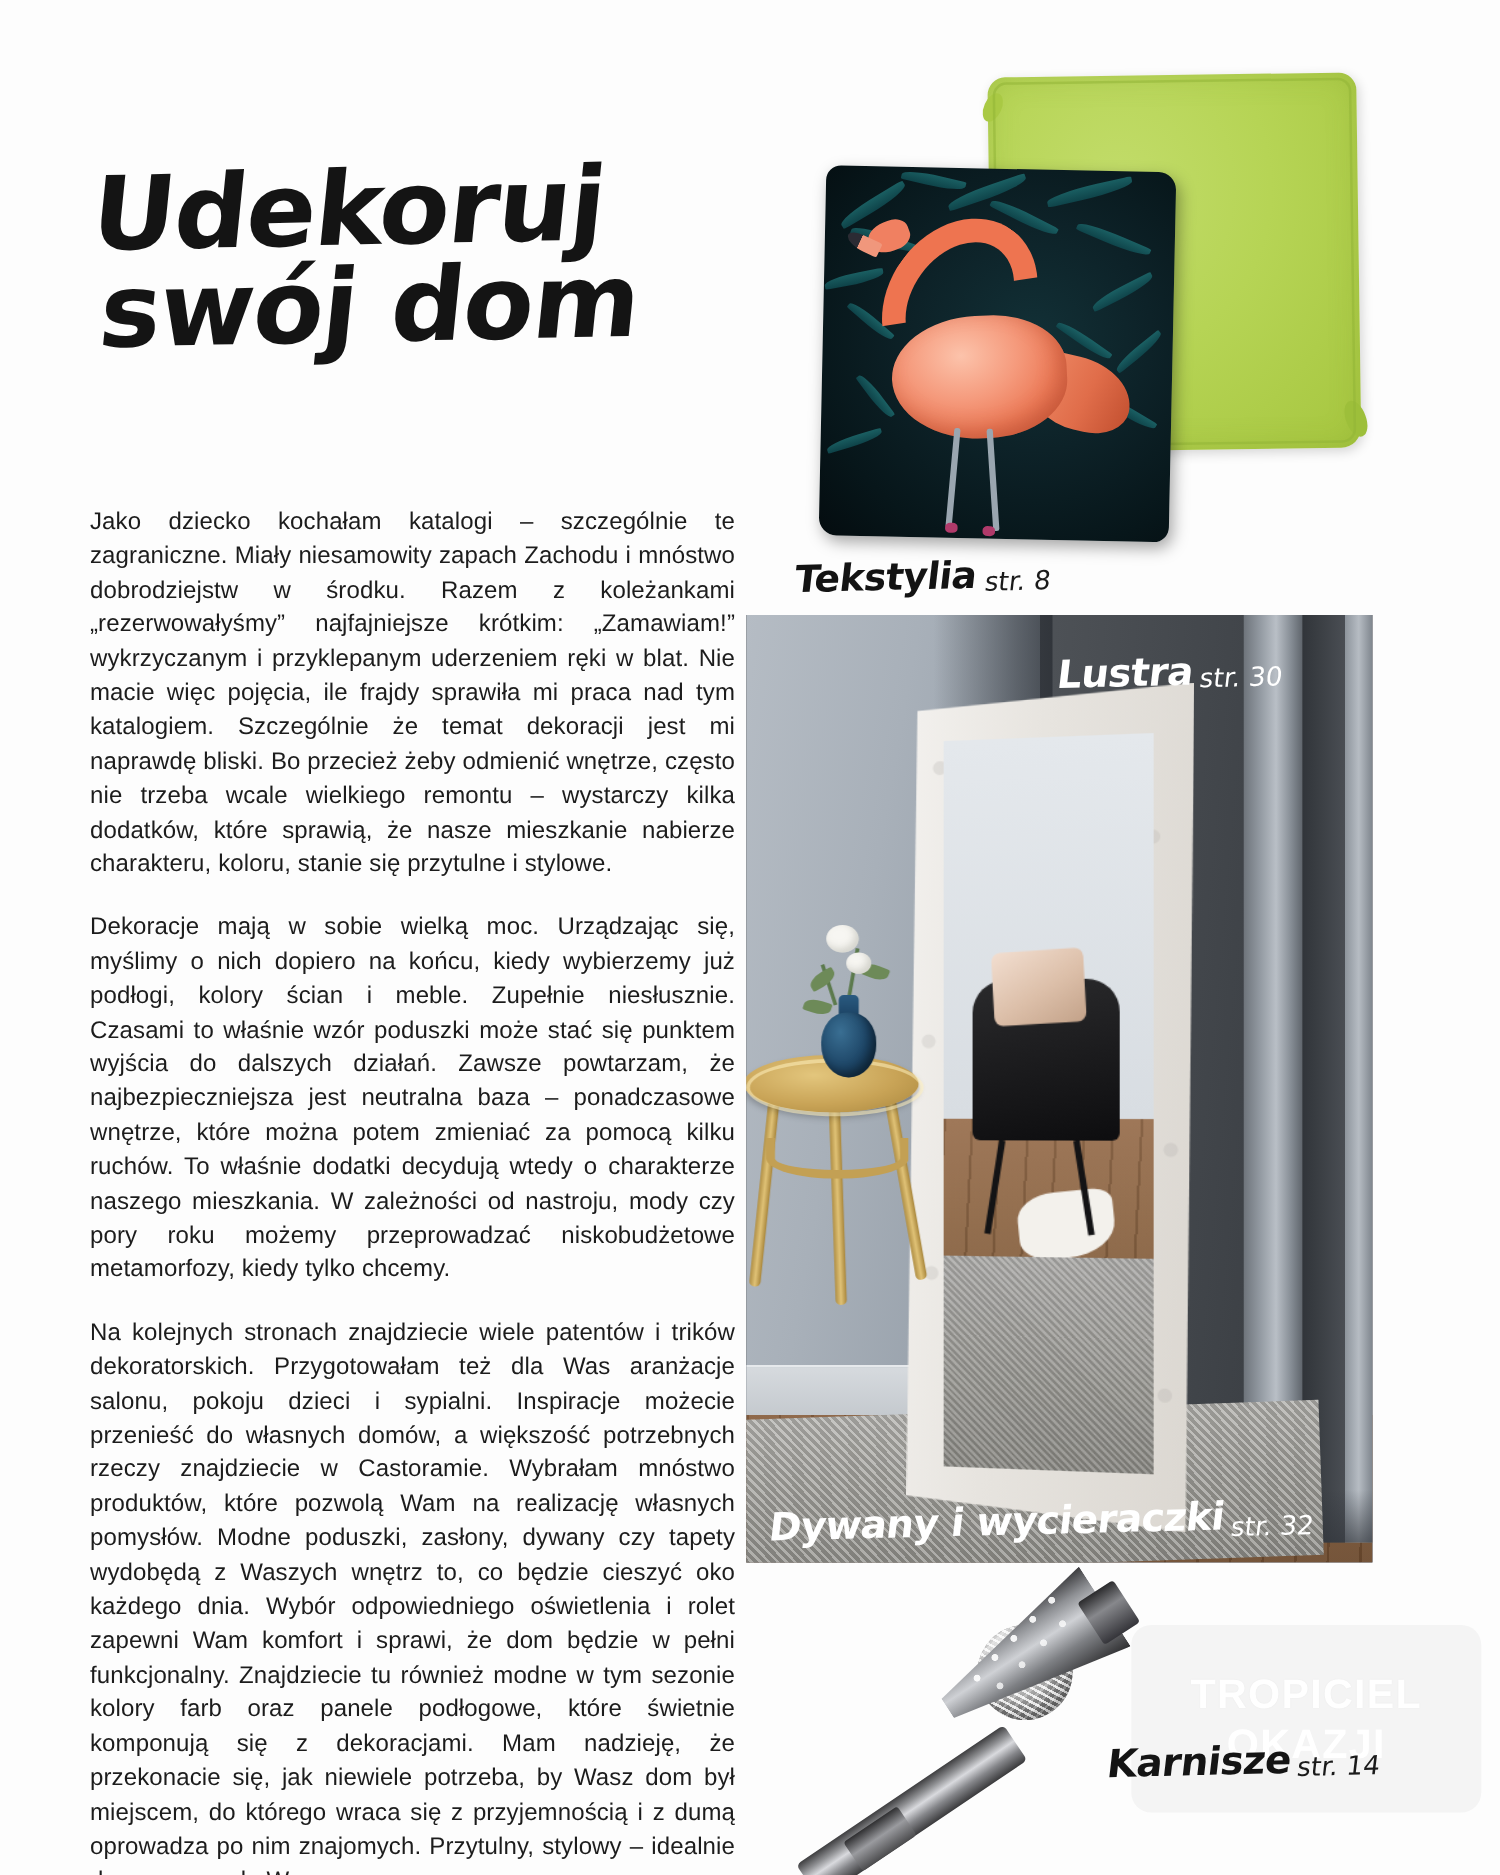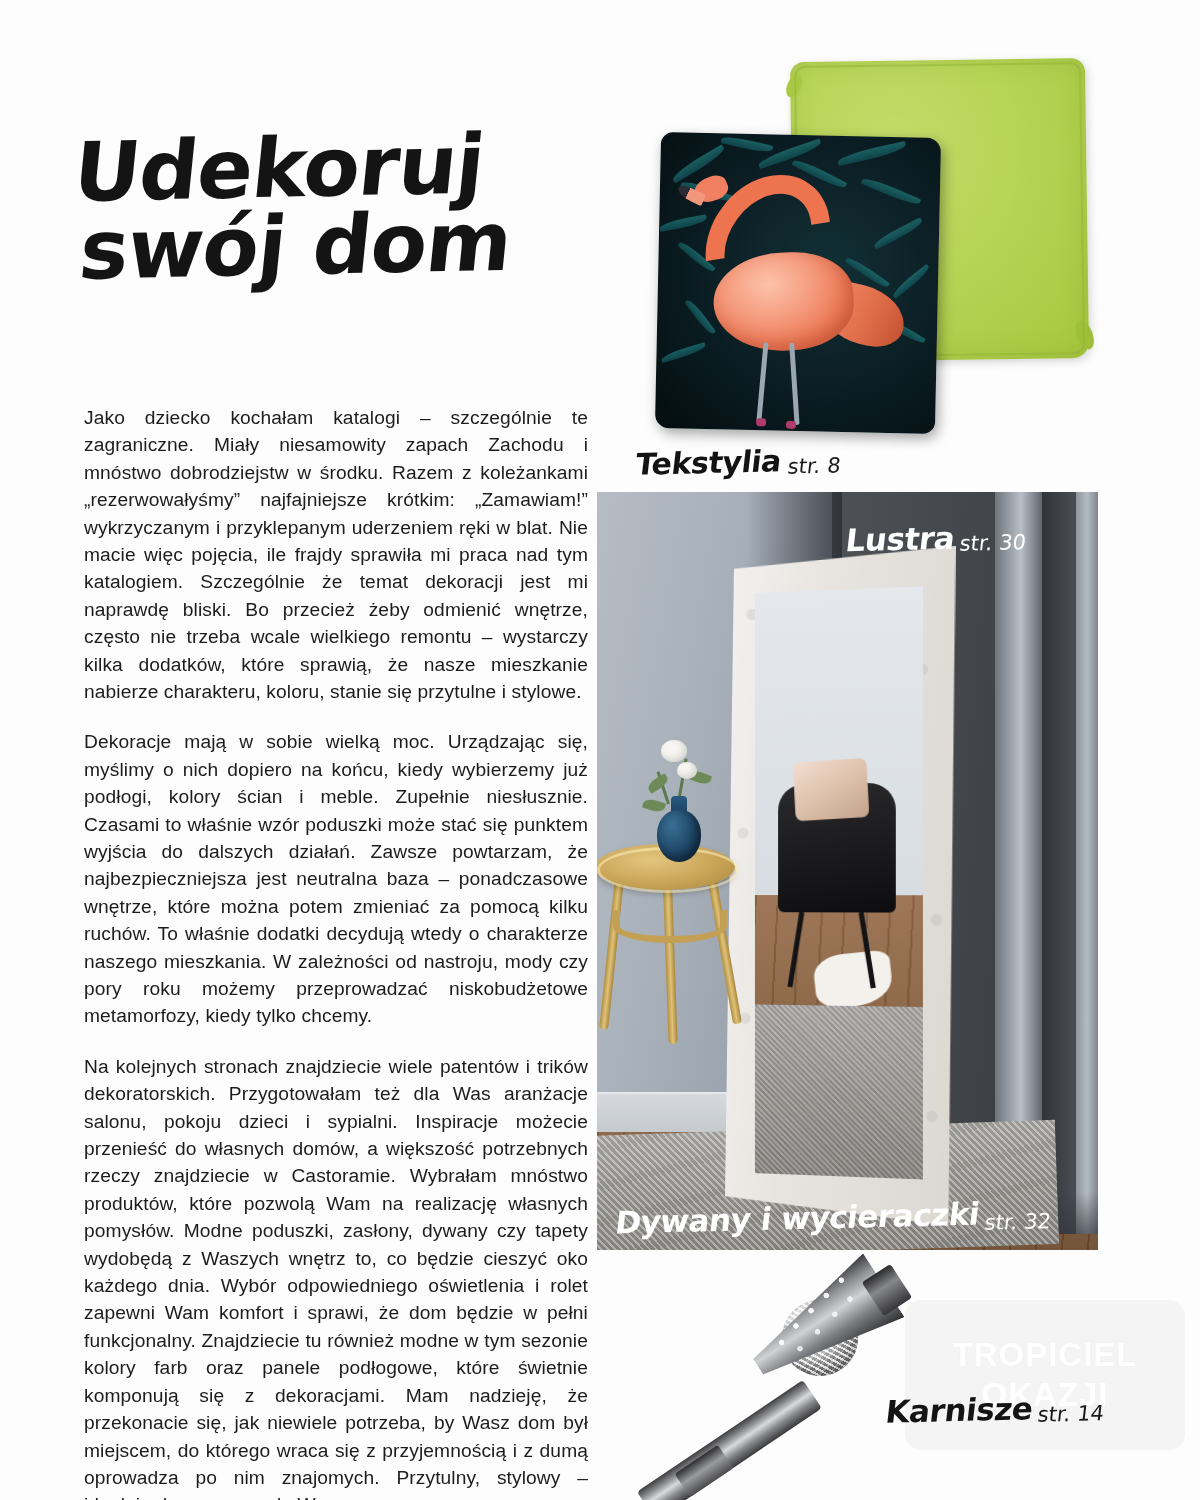--- a/index.html
+++ b/index.html
@@ -30,21 +30,21 @@
   .headline .l2{display:block;margin-left:14px;}
 
   .body-copy{
     margin-top:34px;
     font-size:19.2px;
     line-height:27.4px;
     color:#1c1c1c;
     text-align:justify;
     letter-spacing:0.1px;
   }
-  .body-copy p{margin:0 0 23px 16px;}
+  .body-copy p{margin:0 0 23px 4px;}
   .body-copy p:last-child{margin-bottom:0;}
 
   
   .script{
     font-family:"DejaVu Sans",sans-serif;
     font-weight:700;
     transform:skewX(-8deg) rotate(-1.4deg);
     display:inline-block;
     letter-spacing:-0.5px;
   }

